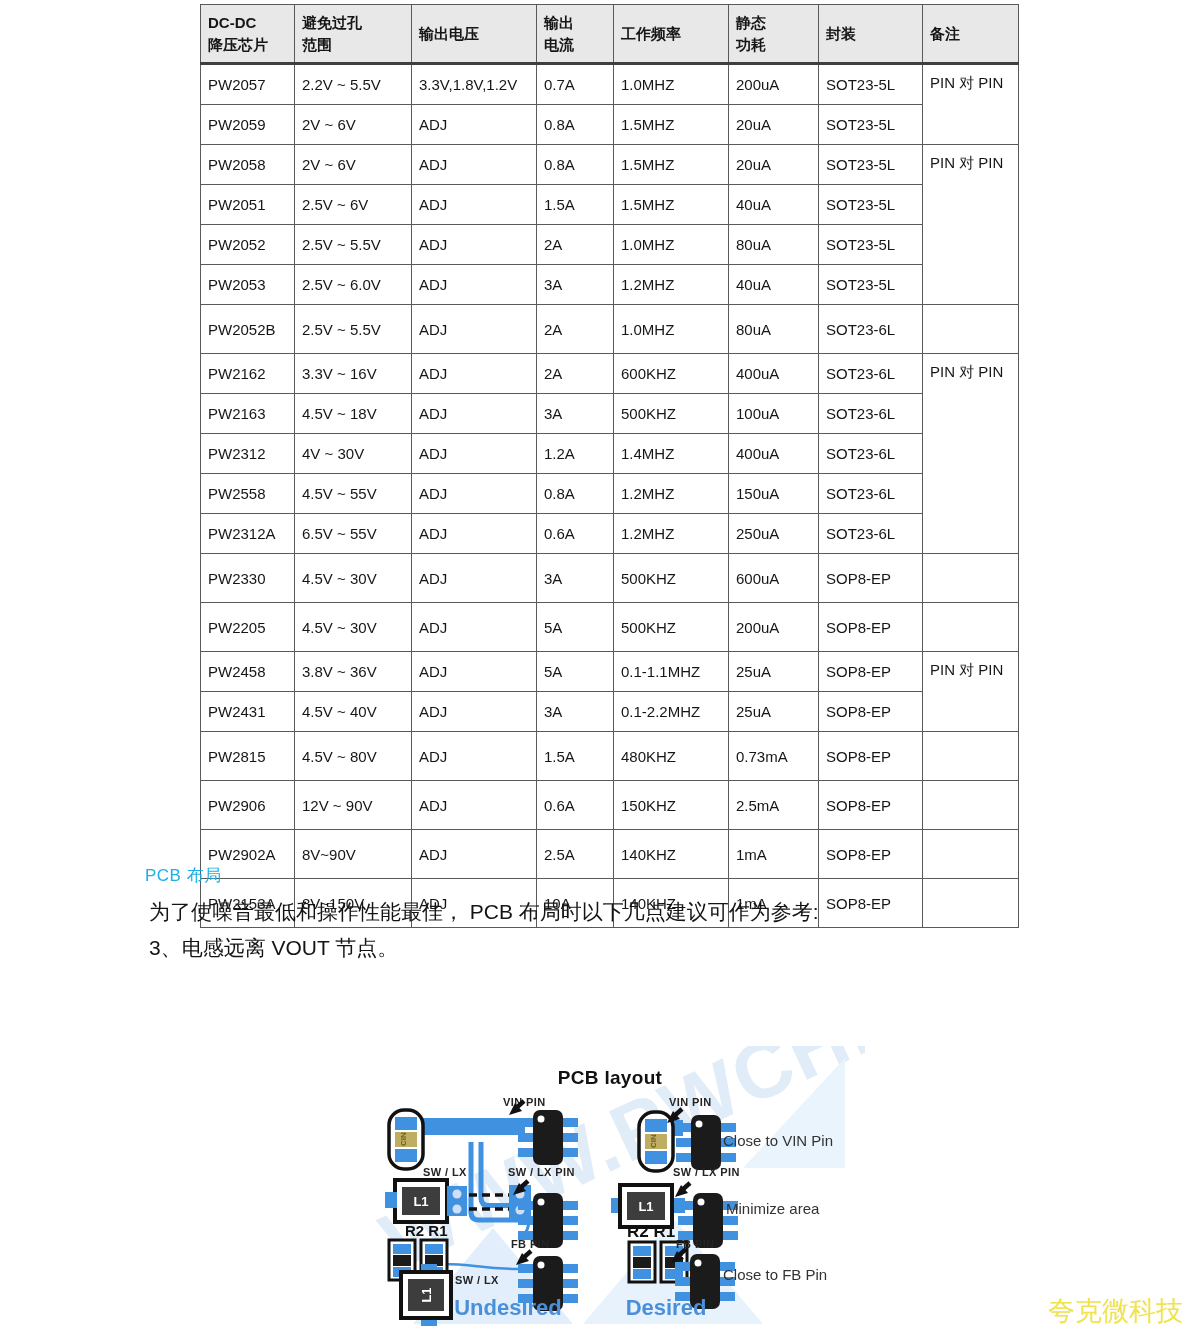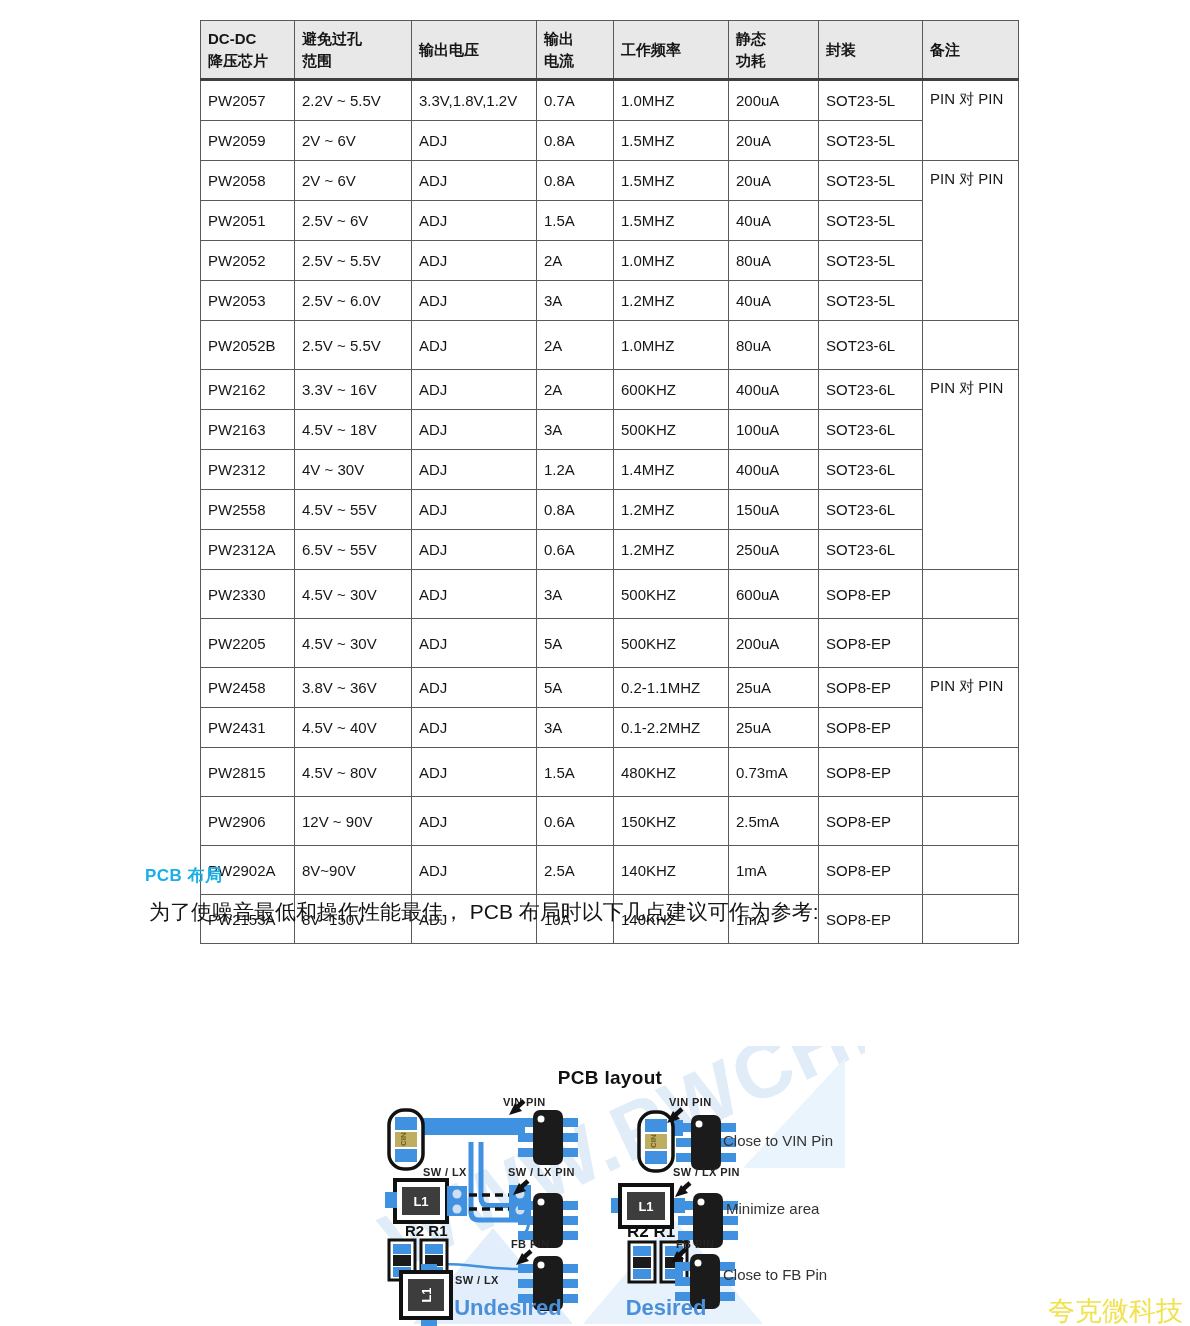--- a/index.html
+++ b/index.html
@@ -1,35 +1,35 @@
 <!DOCTYPE html>
 <html><head>
 <meta charset="utf-8">
 <style>
   html,body{margin:0;padding:0;}
   body{
     width:1190px;height:1326px;position:relative;overflow:hidden;
     background:#ffffff;font-family:"Liberation Sans",sans-serif;color:#1a1a1a;
   }
   
-  .table-wrap{position:absolute;left:200px;top:20px;}
+  .table-wrap{position:absolute;left:200px;top:4px;}
   table.chips{border-collapse:collapse;table-layout:fixed;width:818px;font-size:15px;}
   table.chips th,table.chips td{
     border:1px solid #595959;padding:0 0 0 7px;text-align:left;vertical-align:middle;
     overflow:hidden;white-space:pre-line;color:#161616;
   }
   table.chips th{
     background:#e8e8e8;font-weight:700;height:57px;line-height:22px;
     border-bottom:3px solid #3f3f3f;font-size:15px;
   }
   table.chips td{height:39px;font-weight:400;}
   table.chips td.remark{vertical-align:top;padding-top:9px;}
   
   .pcb-section{position:absolute;left:145px;top:864px;width:920px;}
-  .pcb-heading{color:#1aafe6;font-weight:700;font-size:17px;margin:0 0 9px 0;letter-spacing:.5px;}
+  .pcb-heading{color:#1aafe6;font-weight:400;font-size:17px;margin:0 0 9px 0;letter-spacing:.5px;}
   .pcb-section p{margin:4px;font-size:21px;line-height:32px;color:#141414;}
   
   .diagram{position:absolute;left:360px;top:1046px;width:505px;height:280px;overflow:hidden;}
   .diagram svg{position:relative;z-index:1;margin:12px 0 0 23px;display:block;}
   .wm{
     position:absolute;z-index:0;left:8px;top:158px;white-space:nowrap;
     transform:rotate(-25deg);transform-origin:left top;
     font-size:80px;font-weight:700;letter-spacing:2px;color:#74aadf;opacity:.22;
   }
   .pad{fill:#4191e1;}
@@ -207,21 +207,21 @@
           <td>500KHZ</td>
           <td>200uA</td>
           <td>SOP8-EP</td>
           <td rowspan="1" class="remark"></td>
         </tr>
         <tr>
           <td>PW2458</td>
           <td>3.8V ~ 36V</td>
           <td>ADJ</td>
           <td>5A</td>
-          <td>0.2-1.1MHZ</td>
+          <td>0.1-1.1MHZ</td>
           <td>25uA</td>
           <td>SOP8-EP</td>
           <td rowspan="2" class="remark">PIN 对 PIN</td>
         </tr>
         <tr>
           <td>PW2431</td>
           <td>4.5V ~ 40V</td>
           <td>ADJ</td>
           <td>3A</td>
           <td>0.1-2.2MHZ</td>
@@ -268,20 +268,21 @@
           <td>SOP8-EP</td>
           <td rowspan="1" class="remark"></td>
         </tr>
       </tbody>
   </table>
 </div>
 
 <div class="pcb-section">
   <h3 class="pcb-heading">PCB 布局</h3>
   <p>为了使噪音最低和操作性能最佳， PCB 布局时以下几点建议可作为参考:</p>
+  <p>3、电感远离 VOUT 节点。</p>
 </div>
 
 <div class="diagram">
   <div class="wm">WWW.PWCHIP.CO</div>
   <svg width="462" height="268" viewBox="0 0 462 268">
     <defs>
       <g id="chip">
         <rect x="0" y="8" width="16" height="9" class="pad"></rect>
         <rect x="0" y="23" width="16" height="9" class="pad"></rect>
         <rect x="0" y="38" width="16" height="9" class="pad"></rect>

